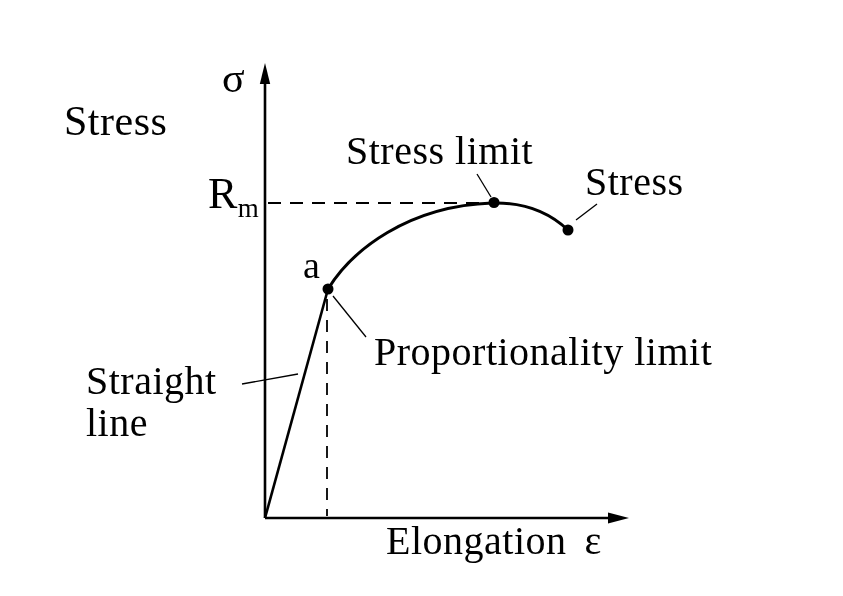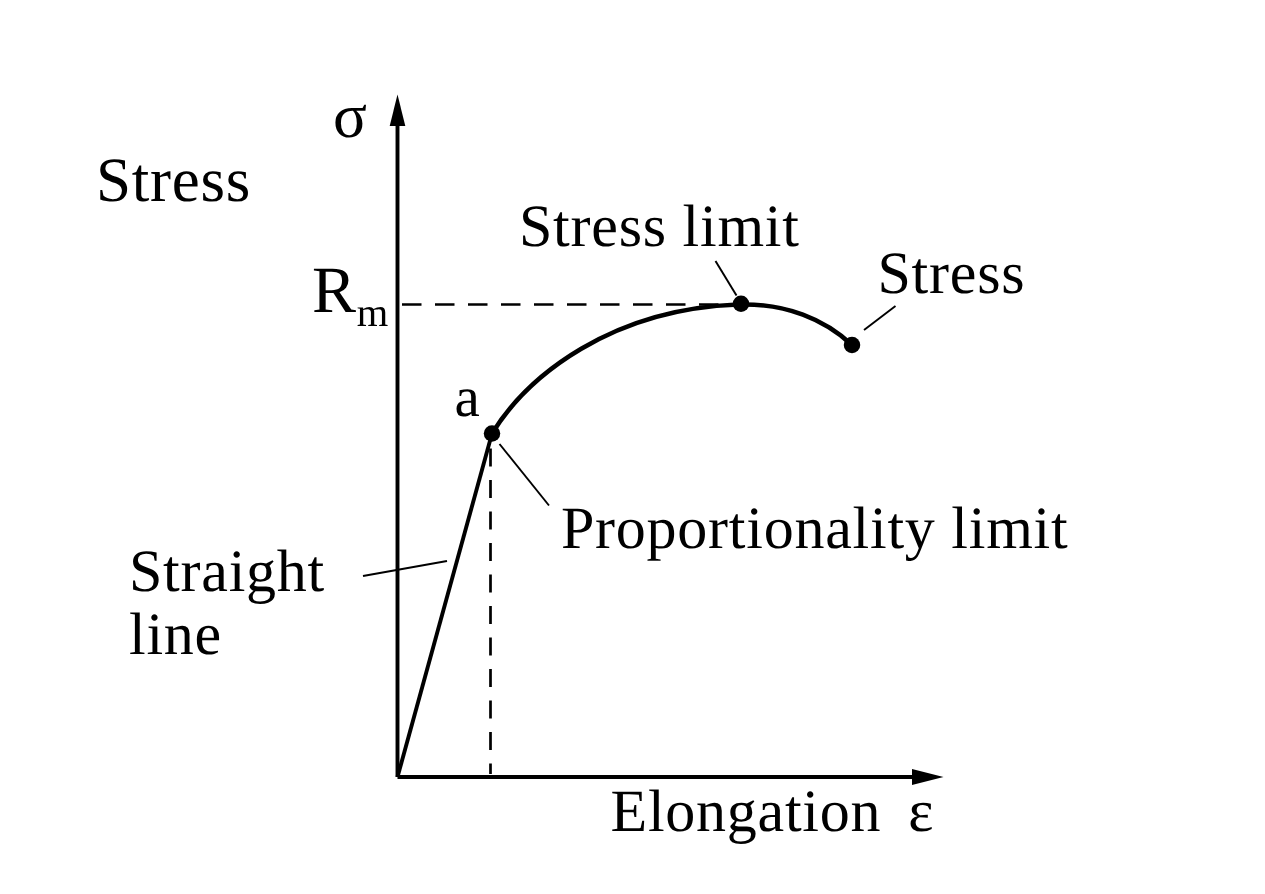--- a/index.html
+++ b/index.html
@@ -85,15 +85,15 @@
 
   <div class="label fs38" style="left:303px; top:246px;">a</div>
 
   <div class="label fs40" style="left:337px; top:331px;margin-left:37px;">Proportionality limit</div>
 
   <div class="label fs40 two-line" style="left:86px; top:360px;">
     <div>Straight</div>
     <div>line</div>
   </div>
 
-  <div class="label fs40" style="left:407px; top:520px;"><span>Elongation</span><span class="axis-symbol-gap">ε</span></div>
+  <div class="label fs40" style="left:386px; top:520px;"><span>Elongation</span><span class="axis-symbol-gap">ε</span></div>
 
 </div>
 
 </body></html>

